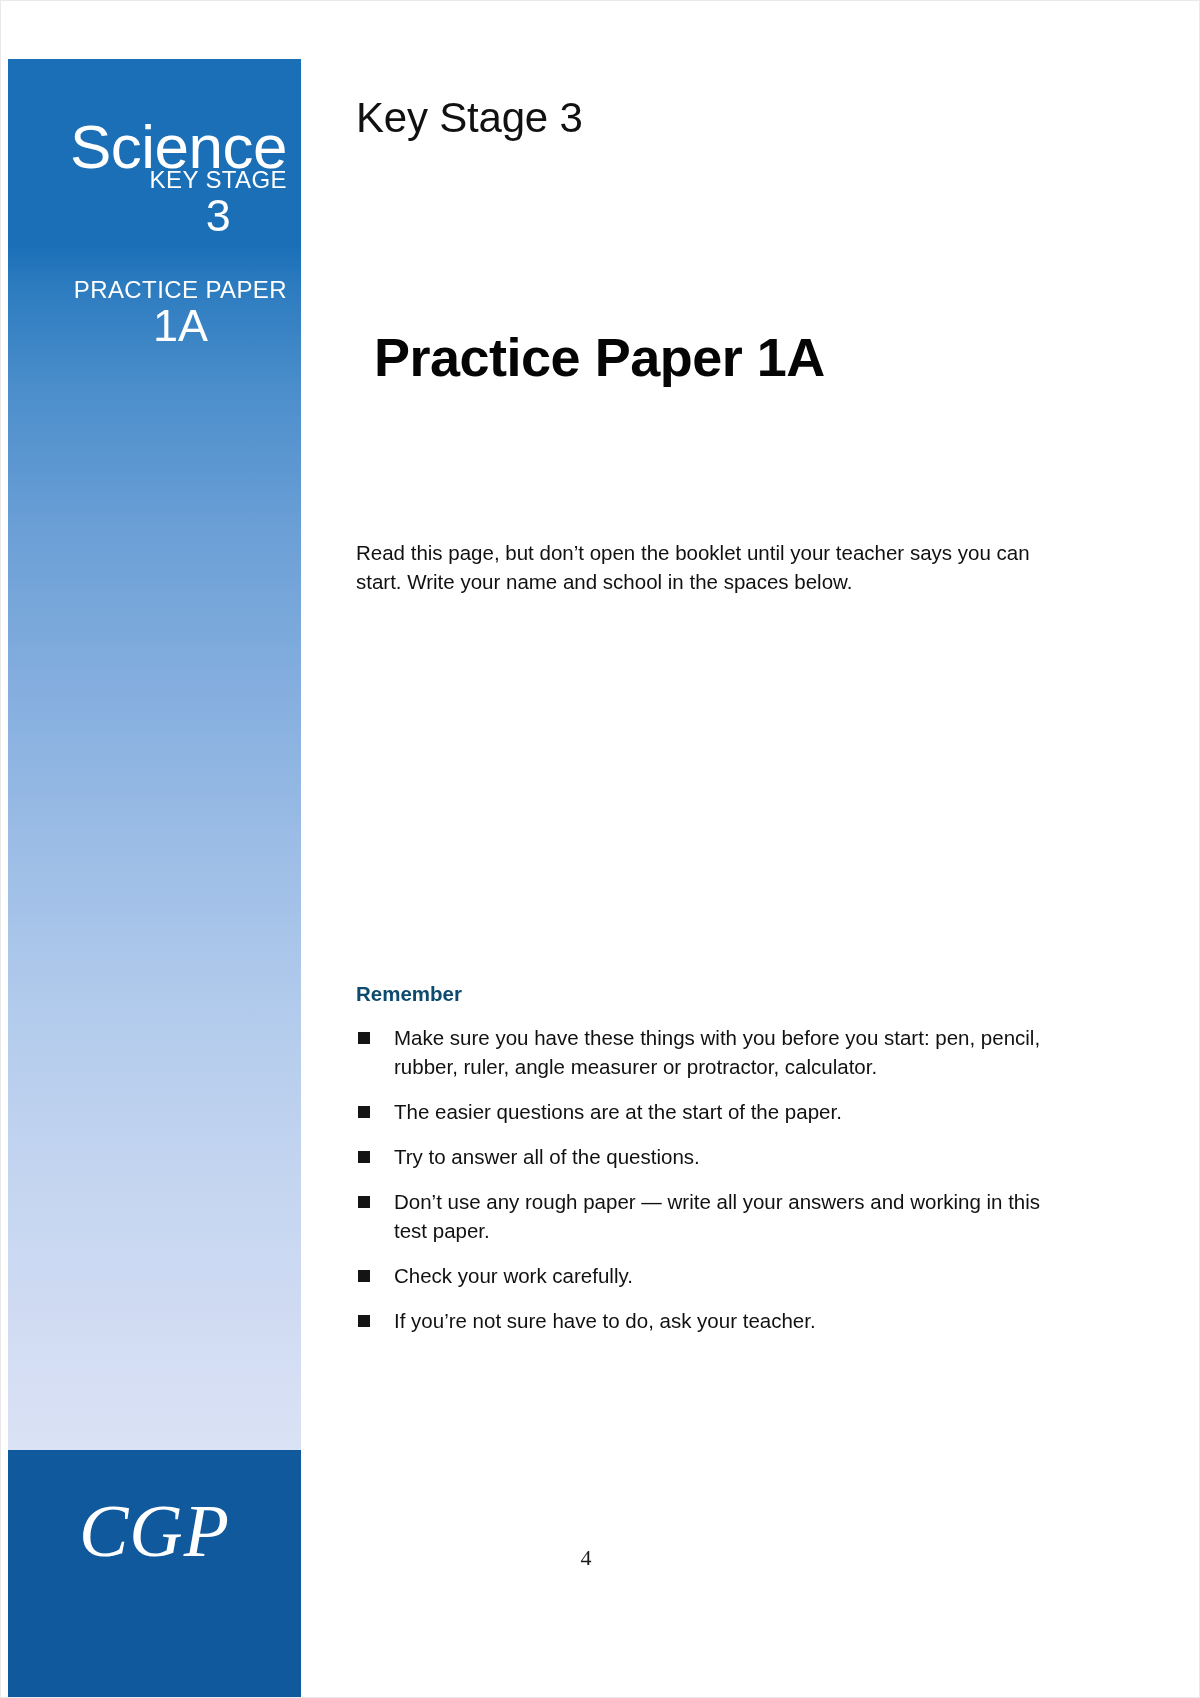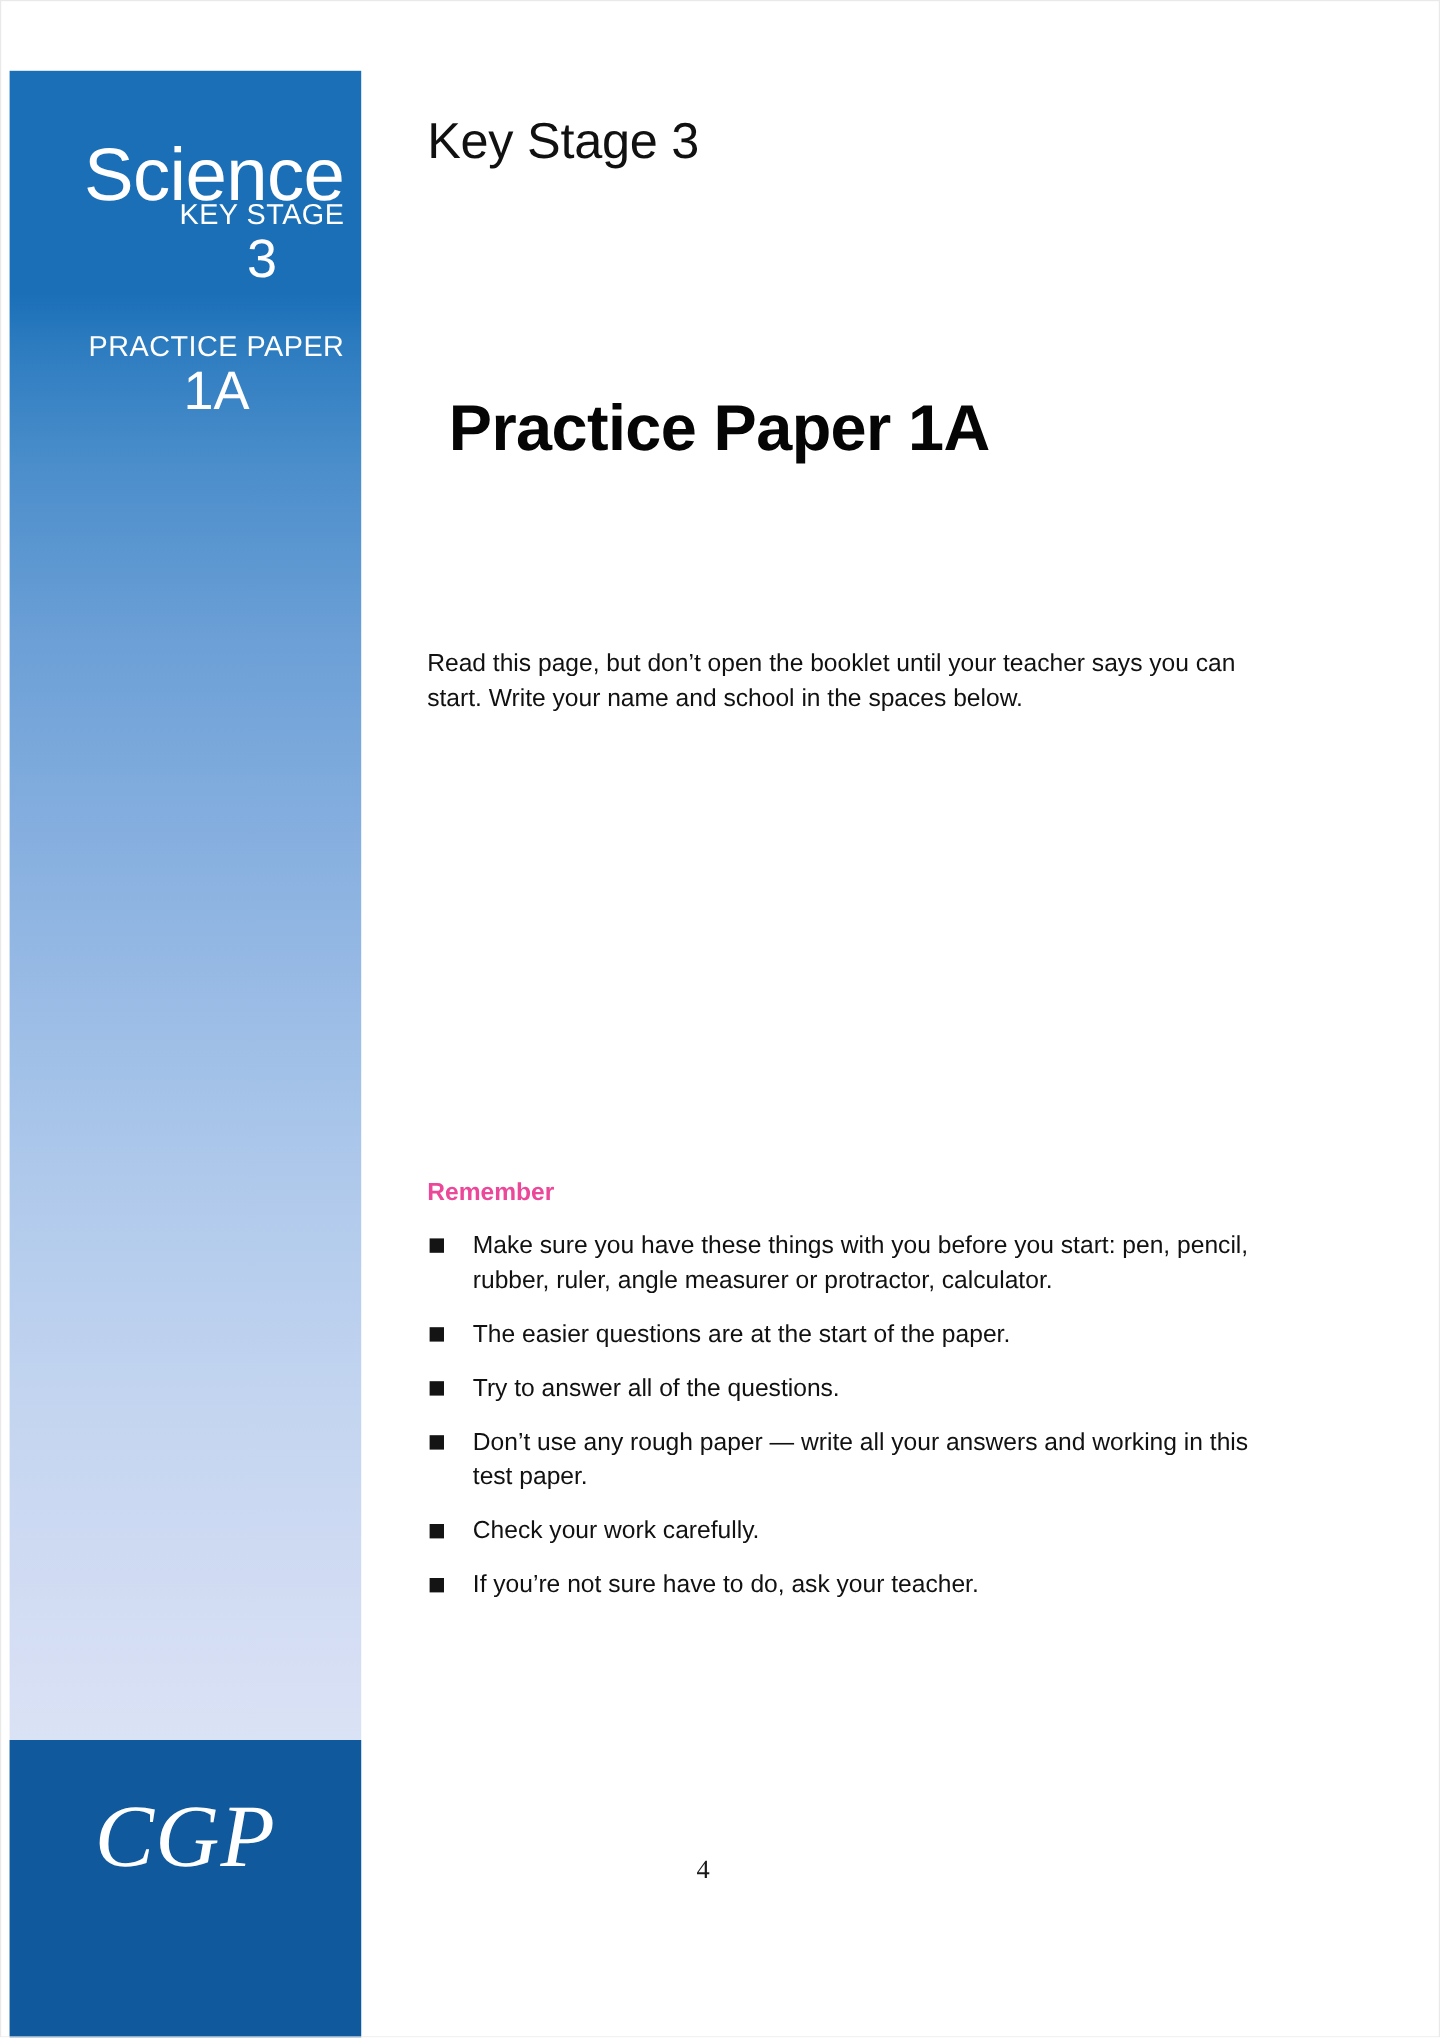--- a/index.html
+++ b/index.html
@@ -213,21 +213,21 @@
   
   .remember {
     position: absolute;
     left: 0;
     top: 982px;
     width: 700px;
   }
   .remember-title {
     font-size: 20.5px;
     font-weight: 700;
-    color: #ec4899;
+    color: #0c4a6e;
     margin: 0 0 16px 0;
     line-height: 1.2;
   }
   .rlist {
     list-style: none;
     margin: 0;
     padding: 0;
   }
   .rlist li {
     position: relative;

